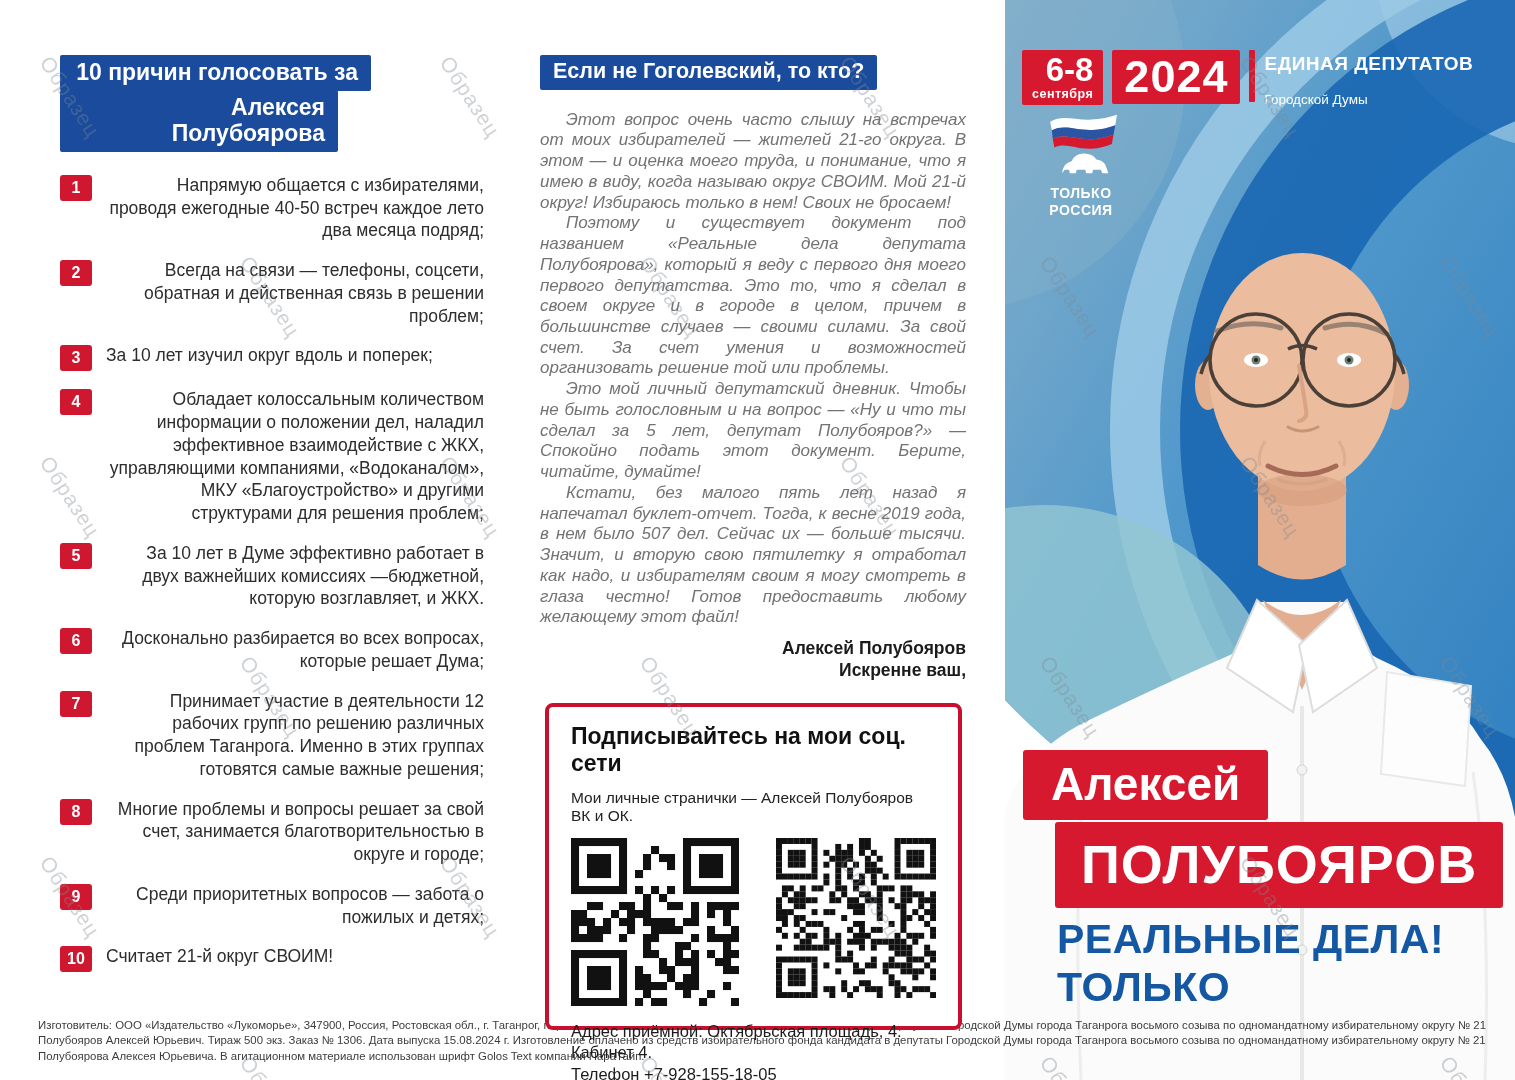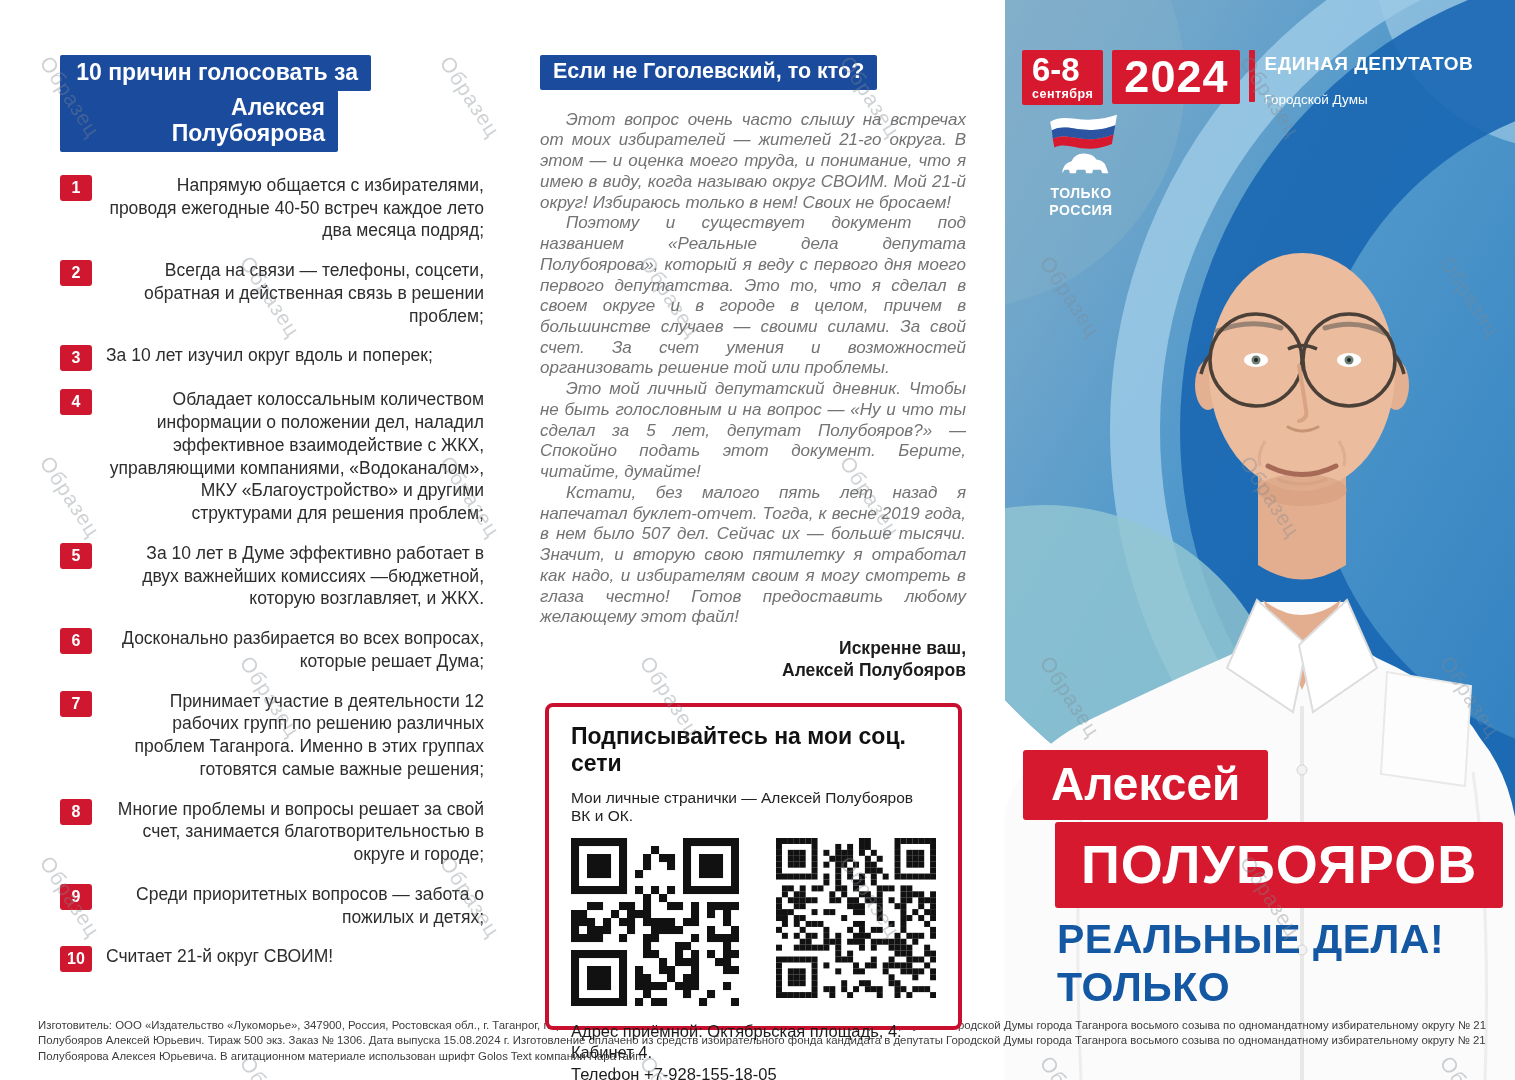--- a/index.html
+++ b/index.html
@@ -53,21 +53,21 @@
   .soc-title{font-size:23px;font-weight:bold;color:#111;}
   .soc-sub{font-size:15.5px;color:#222;margin-top:12px;}
   .qr-row{display:flex;justify-content:space-between;align-items:flex-start;margin-top:13px;}
   .soc-addr{font-size:16.5px;color:#1c1c1c;margin-top:11px;line-height:1.3;}
 
   
   .panel{position:absolute;left:1005px;top:0;width:510px;height:1080px;overflow:hidden;z-index:4;background:#fff;}
   .panel svg.backdrop{position:absolute;left:0;top:0;}
 
   .topstrip{position:absolute;left:17px;top:50px;display:flex;align-items:flex-start;gap:9px;z-index:8;}
-  .datebox{background:#D6192E;color:#fff;text-align:left;padding:3px 10px 4px;border-radius:2px;}
+  .datebox{background:#D6192E;color:#fff;text-align:right;padding:3px 10px 4px;border-radius:2px;}
   .datebox .dd{font-size:33px;font-weight:800;line-height:1;}
   .datebox .mm{font-size:12.5px;font-weight:bold;letter-spacing:.5px;margin-top:1px;}
   .yearbox{background:#D6192E;color:#fff;border-radius:2px;padding:2px 12px;}
   .yearbox .yy{font-size:45px;font-weight:800;line-height:50px;letter-spacing:1px;}
   .redtick{width:6px;height:52px;background:#D6192E;border-radius:1px;}
   .electxt{color:#fff;padding-top:3px;}
   .electxt .t1{font-size:19px;font-weight:800;letter-spacing:.5px;}
   .electxt .t2{font-size:13.5px;margin-top:17px;}
 
   .party{position:absolute;left:20px;top:108px;width:112px;text-align:center;z-index:8;color:#fff;}
@@ -136,22 +136,22 @@
 
   <div class="col-mid">
     <div class="hdr-blue mid">Если не Гоголевский, то кто?</div>
     <div class="mid-body">
       <p>Этот вопрос очень часто слышу на встречах от моих избирателей — жителей 21-го округа. В этом — и оценка моего труда, и понимание, что я имею в виду, когда называю округ СВОИМ. Мой 21-й округ! Избираюсь только в нем! Своих не бросаем!</p>
       <p>Поэтому и существует документ под названием «Реальные дела депутата Полубоярова», который я веду с первого дня моего первого депутатства. Это то, что я сделал в своем округе и в городе в целом, причем в большинстве случаев — своими силами. За свой счет. За счет умения и возможностей организовать решение той или проблемы.</p>
       <p>Это мой личный депутатский дневник. Чтобы не быть голословным и на вопрос — «Ну и что ты сделал за 5 лет, депутат Полубояров?» — Спокойно подать этот документ. Берите, читайте, думайте!</p>
       <p>Кстати, без малого пять лет назад я напечатал буклет-отчет. Тогда, к весне 2019 года, в нем было 507 дел. Сейчас их — больше тысячи. Значит, и вторую свою пятилетку я отработал как надо, и избирателям своим я могу смотреть в глаза честно! Готов предоставить любому желающему этот файл!</p>
     </div>
     <div class="signature">
+      <div>Алексей Полубояров</div>
       <div>Искренне ваш,</div>
-      <div>Алексей Полубояров</div>
     </div>
   </div>
 
   <div class="soc-box">
     <div class="soc-title">Подписывайтесь на мои соц. сети</div>
     <div class="soc-sub">Мои личные странички — Алексей Полубояров ВК и ОК.</div>
     <div class="qr-row">
       <div id="qr1"><svg width="168" height="168" viewBox="0 0 168 168">
             <rect width="168" height="168" fill="#fff"></rect>
             <rect x="0.00" y="0.00" width="8.05" height="8.05" fill="#111"></rect>

